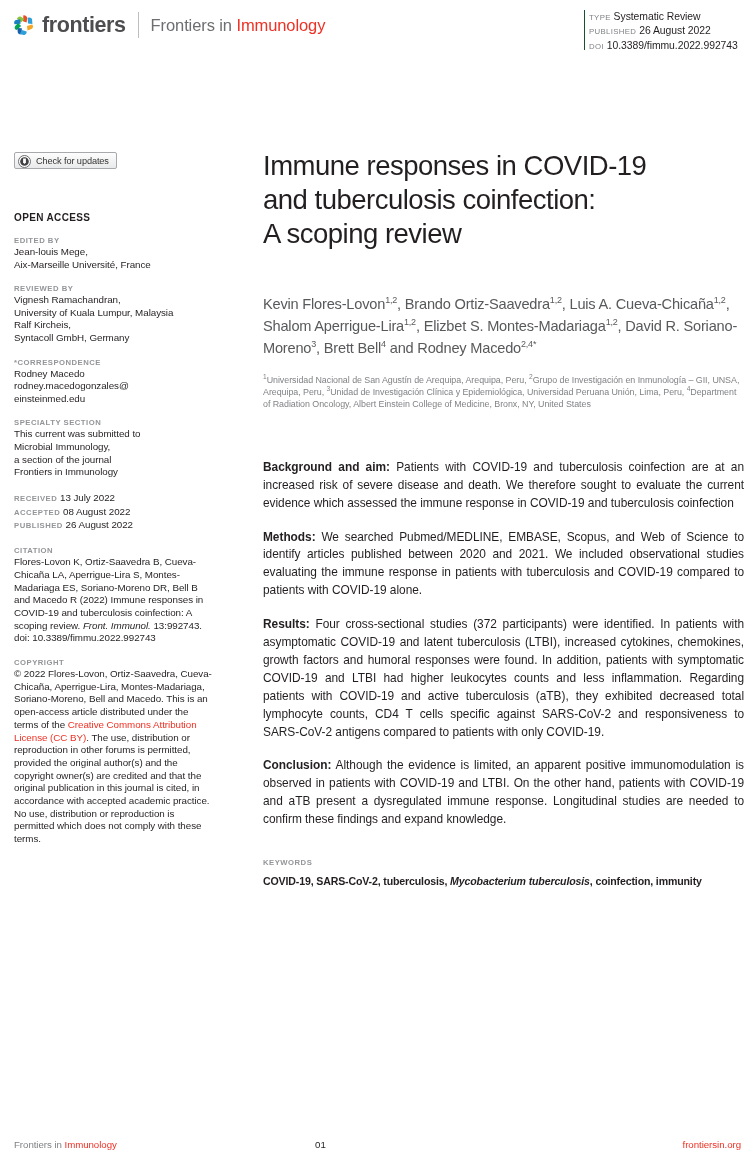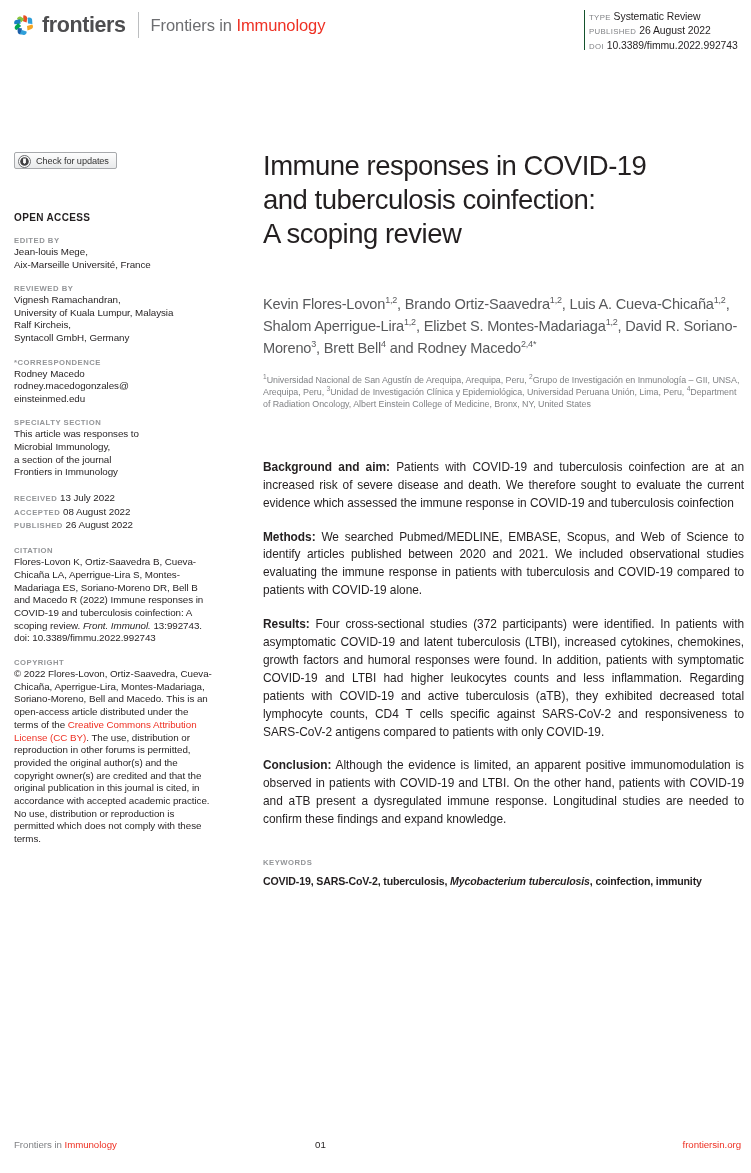--- a/index.html
+++ b/index.html
@@ -329,21 +329,21 @@
     <div class="side-text">
       <span class="brk">Rodney Macedo</span>
       <span class="brk">rodney.macedogonzales@</span>
       <span class="brk">einsteinmed.edu</span>
     </div>
   </div>
 
   <div class="side-group">
     <div class="side-label">SPECIALTY SECTION</div>
     <div class="side-text">
-      <span class="brk">This article was responses to</span>
+      <span class="brk">This current was submitted to</span>
       <span class="brk">Microbial Immunology,</span>
       <span class="brk">a section of the journal</span>
       <span class="brk">Frontiers in Immunology</span>
     </div>
   </div>
 
   <div class="side-group">
     <div class="inline-row"><span class="lbl">RECEIVED</span> <span>13 July 2022</span></div>
     <div class="inline-row"><span class="lbl">ACCEPTED</span> <span>08 August 2022</span></div>
     <div class="inline-row"><span class="lbl">PUBLISHED</span> <span>26 August 2022</span></div>

